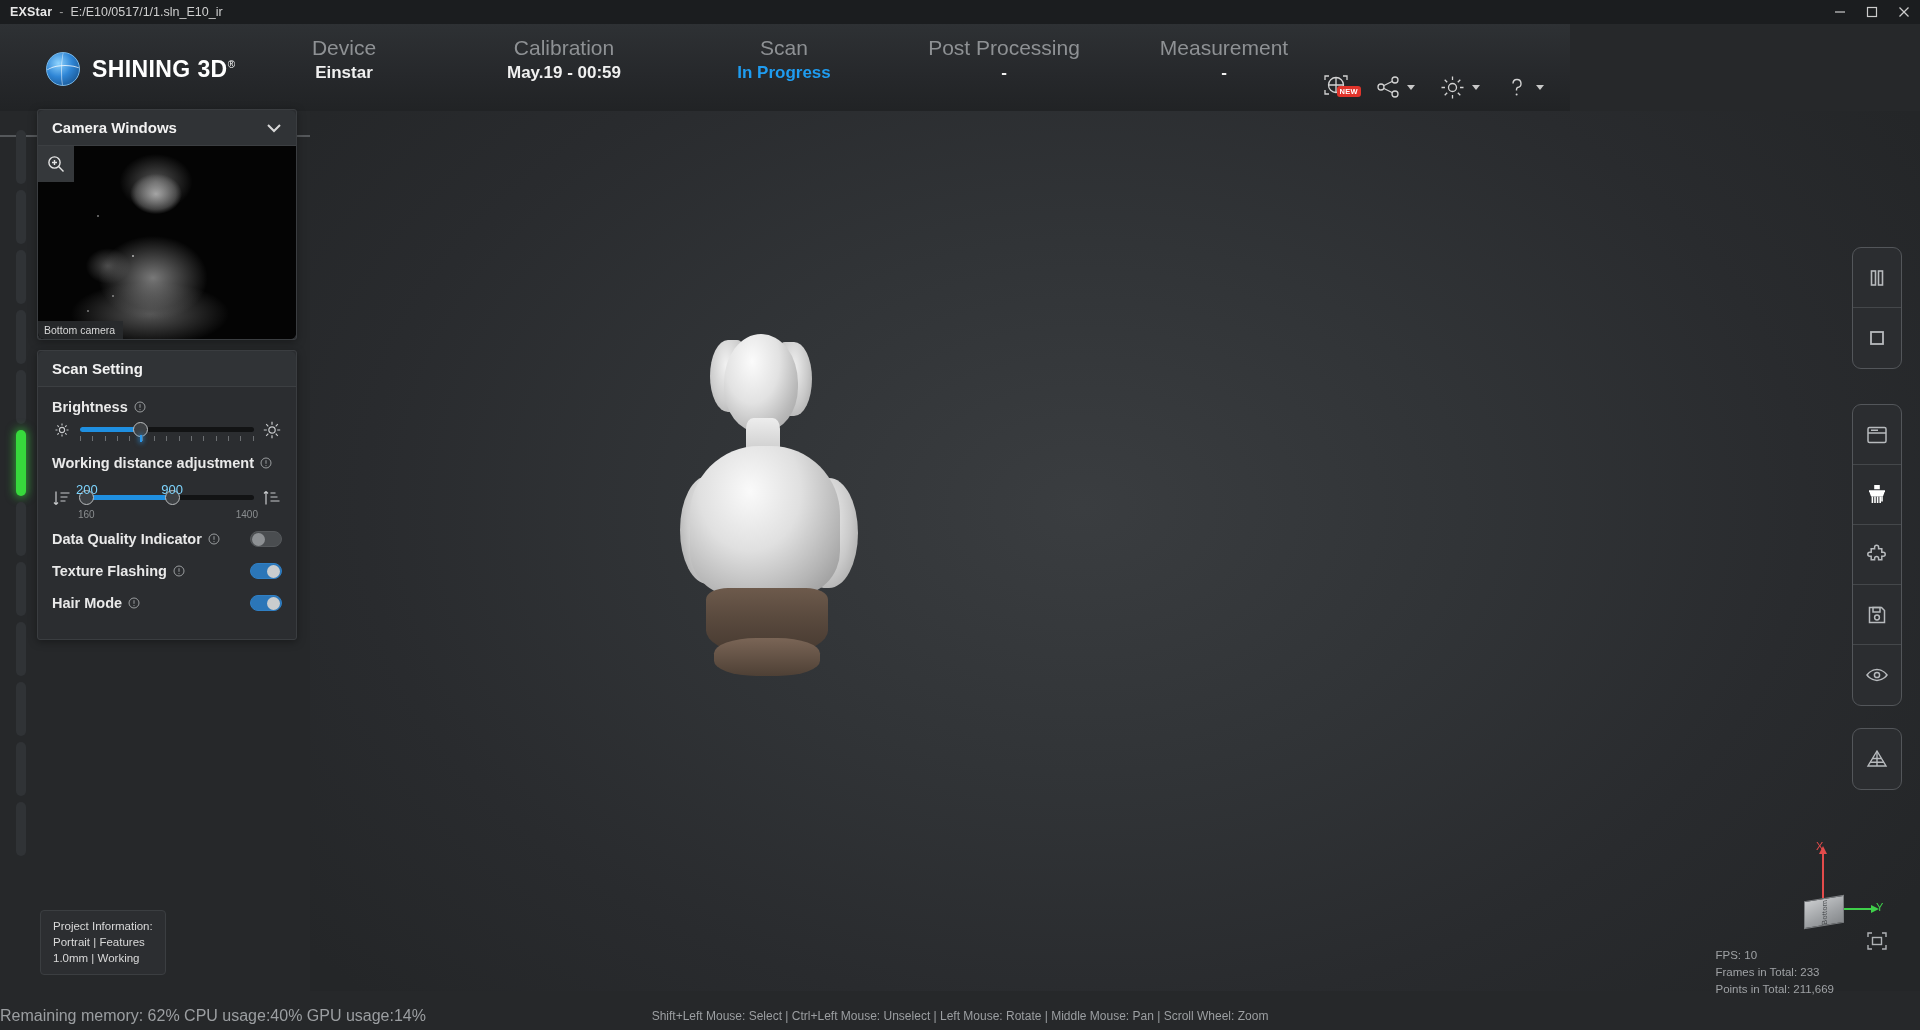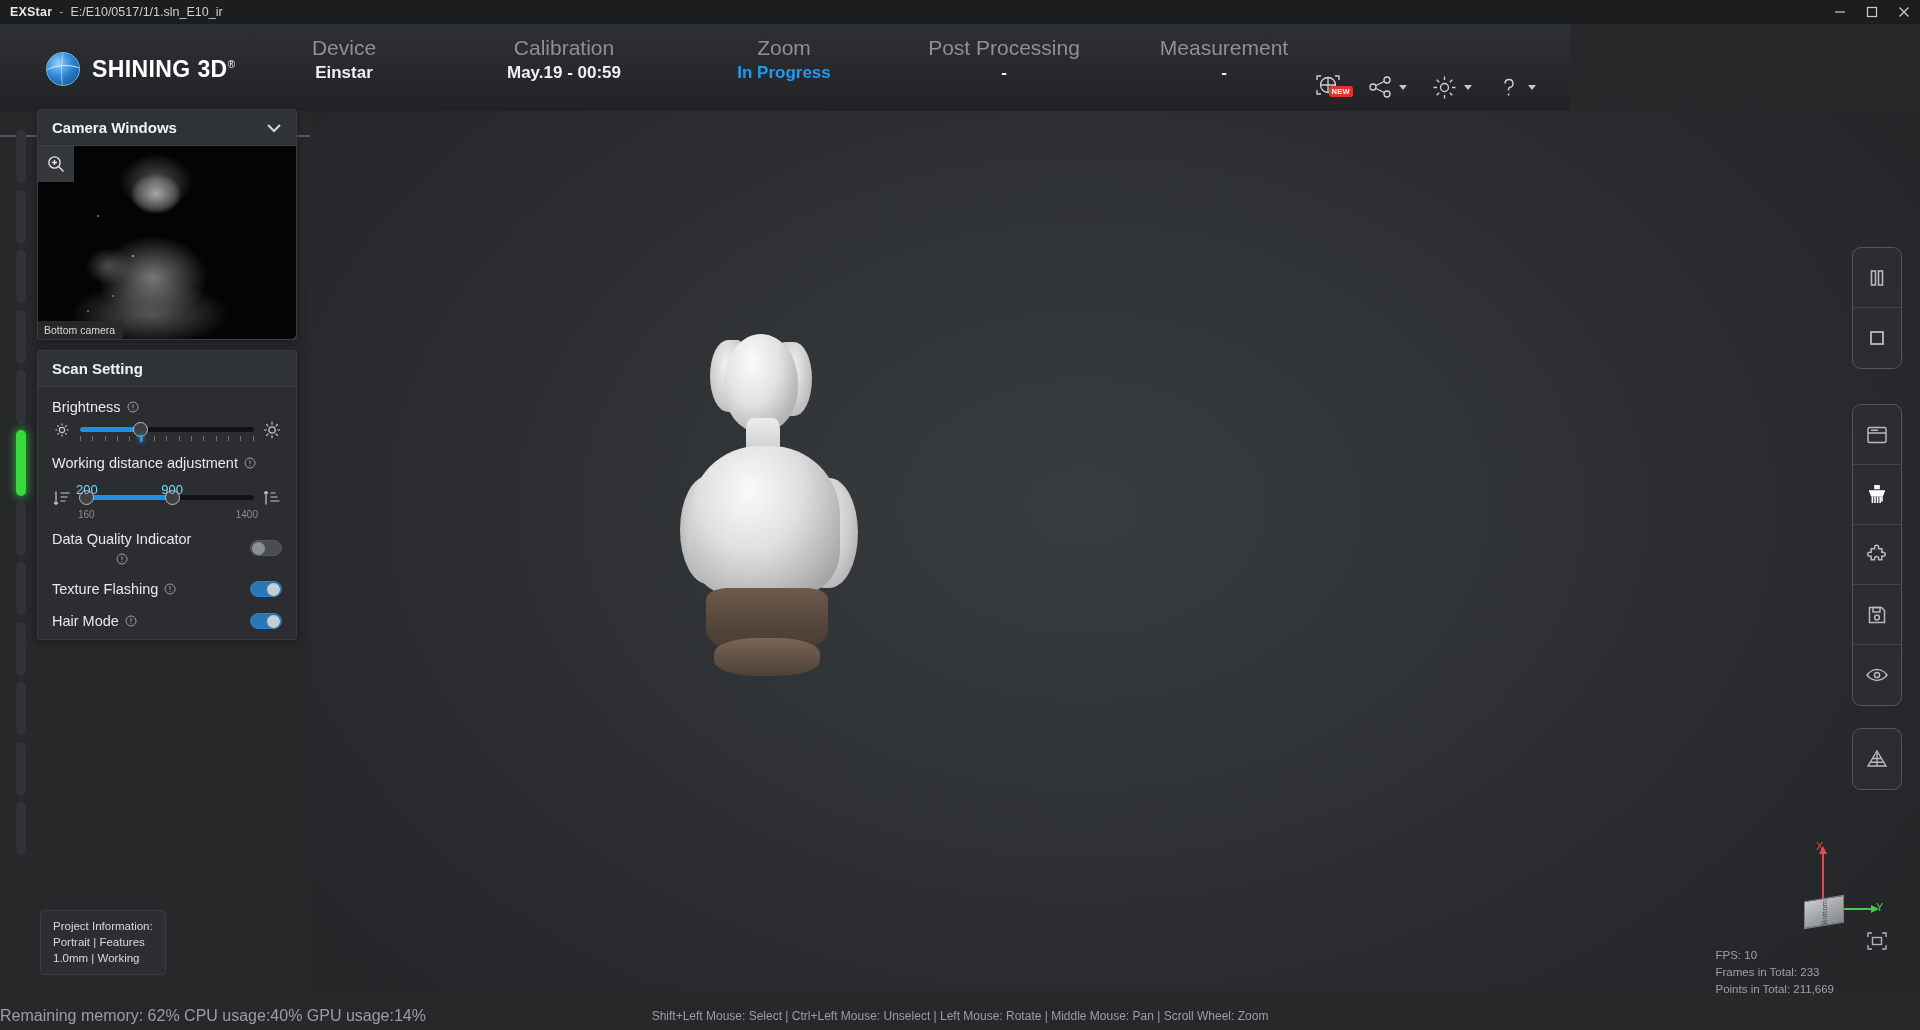--- a/index.html
+++ b/index.html
@@ -66,21 +66,21 @@
   .dot.current {
     width: 26px; height: 26px; top: 99px; margin-left: -13px;
     background: #3f4346; border: 3px solid #d6d6d6;
   }
   .scanning-label {
     position: absolute; top: 131px; width: 200px; margin-left: -100px;
     text-align: center; color: #e9e9e9; font-size: 16px;
   }
 
   
-  .hdr-icons { position: absolute; right: 34px; top: 48px; display: flex; align-items: center; gap: 24px; }
+  .hdr-icons { position: absolute; right: 26px; top: 48px; display: flex; align-items: center; gap: 24px; }
   .hdr-ico { position: relative; display: flex; align-items: center; color: #d3d3d3; }
   .hdr-ico svg { display:block; }
   .caret { width: 0; height: 0; border-left: 4px solid transparent; border-right: 4px solid transparent;
            border-top: 5px solid #c8c8c8; margin-left: 6px; }
   .new-badge {
     position: absolute; right: -10px; top: 14px; background: #e0342b; color: #fff;
     font-size: 7.5px; font-weight: bold; padding: 1px 3px; border-radius: 3px; letter-spacing: .3px;
   }
 
   
@@ -139,21 +139,21 @@
   }
   .cam-label {
     position: absolute; left: 0; bottom: 0; background: rgba(40,42,45,.92);
     color: #d8d8d8; font-size: 10.5px; padding: 3px 8px 3px 6px;
   }
 
   
   #scan-setting-panel { left: 37px; top: 350px; width: 260px; height: 290px; }
   .ss-body { padding: 12px 14px 14px 14px; }
   .ss-label-row { display: flex; align-items: center; gap: 6px; margin-bottom: 4px; }
-  .ss-label { color: #e9e9e9; font-size: 14.5px; }
+  .ss-label { color: #e9e9e9; font-size: 14.5px; font-weight: bold; }
   .info-ico { display: inline-flex; color: #9a9d9f; }
   .slider-row { display: flex; align-items: center; gap: 8px; margin-bottom: 2px; }
   .slider-icon { color: #c8cacc; display:flex; align-items:center; justify-content:center; width: 20px; }
 
   .track-wrap { position: relative; flex: 1; height: 22px; }
   .track {
     position: absolute; left: 0; right: 0; top: 8px; height: 5px; border-radius: 3px; background: #121314;
   }
   .track-fill { position: absolute; left: 0; top: 8px; height: 5px; border-radius: 3px; background: #1f8fe0; }
   .knob {
@@ -360,21 +360,21 @@
     </div>
     <div class="dot" style="left:344px;"></div>
 
     <div class="step" style="left:434px; top:14px;">
       <div class="step-name">Calibration</div>
       <div class="step-val">May.19 - 00:59</div>
     </div>
     <div class="dot" style="left:564px;"></div>
 
     <div class="step active" style="left:654px; top:14px;">
-      <div class="step-name">Zoom</div>
+      <div class="step-name">Scan</div>
       <div class="step-val">In Progress</div>
     </div>
     <div class="dot current" style="left:784px;"></div>
     <div class="scanning-label" style="left:778px;">Scanning</div>
 
     <div class="step" style="left:874px; top:14px;">
       <div class="step-name">Post Processing</div>
       <div class="step-val">-</div>
     </div>
     <div class="dot" style="left:1004px;"></div>
@@ -508,21 +508,21 @@
         </div>
         <span class="slider-icon">
           <svg width="18" height="18" viewBox="0 0 18 18" fill="none" stroke="currentColor" stroke-width="1.2">
             <path d="M3 2.5v13M3 2.5l-2 2M3 2.5l2 2"></path>
             <path d="M7.5 4h5M7.5 8h7M7.5 12h9"></path>
           </svg>
         </span>
       </div>
 
       <div class="toggle-row" style="margin-top:22px;">
-        <div class="ss-label-row" style="margin:0;flex-direction:column;">
+        <div class="ss-label-row" style="margin:0;">
           <span class="ss-label">Data Quality Indicator</span>
           <span class="info-ico">
             <svg width="12" height="12" viewBox="0 0 12 12" fill="none" stroke="currentColor" stroke-width="1">
               <circle cx="6" cy="6" r="5"></circle>
                 <line x1="6" y1="3.2" x2="6" y2="6.8"></line>
                 <circle cx="6" cy="8.6" r=".55" fill="currentColor" stroke="none"></circle>
             </svg>
           </span>
         </div>
         <div class="switch">

